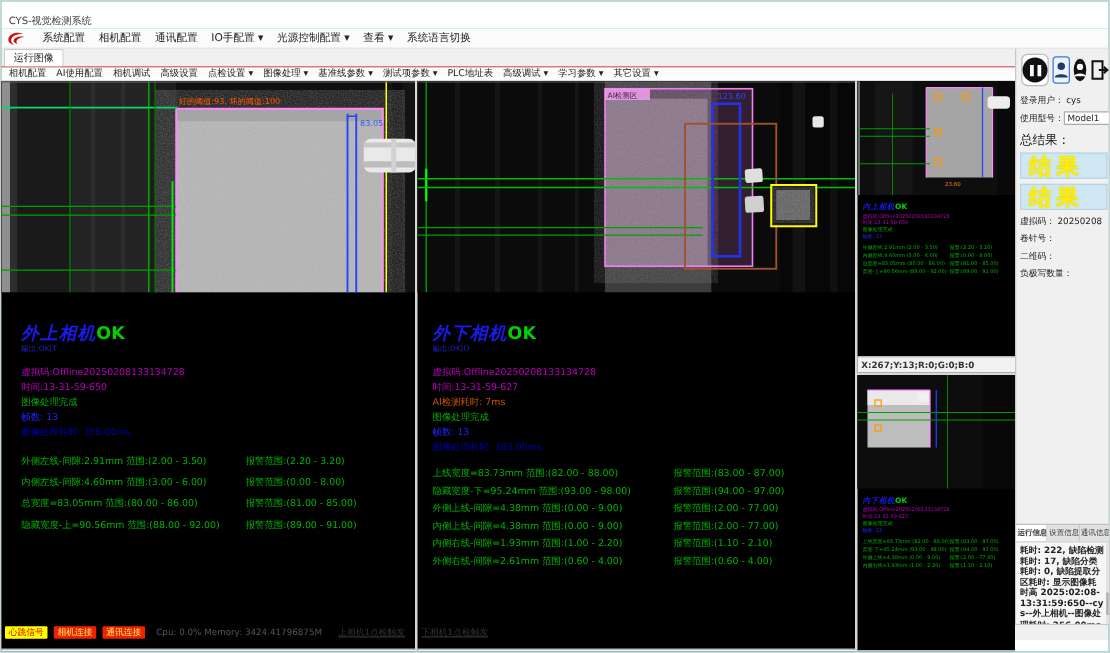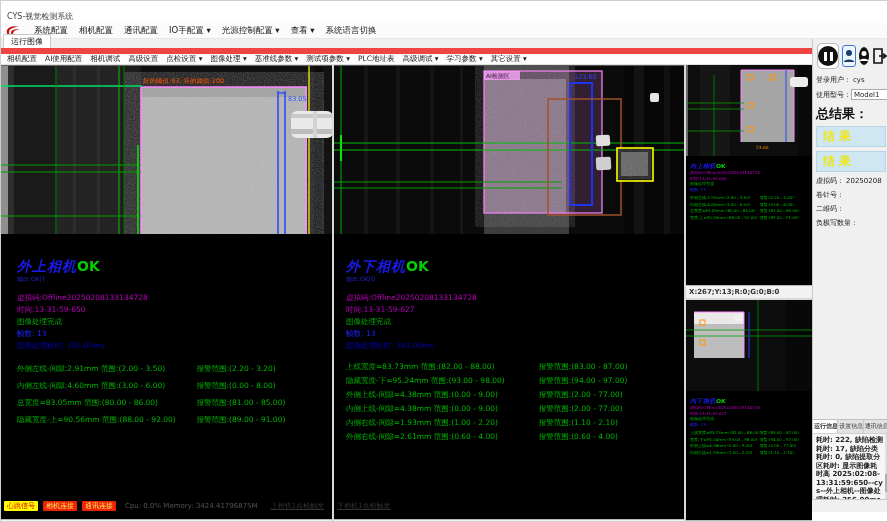--- a/index.html
+++ b/index.html
@@ -9,21 +9,21 @@
 
   
   .titlebar { height:22px; background:#fff; display:flex; align-items:flex-end; padding:0 0 1px 6px; }
   .titlebar span { font-size:8px; color:#444; }
   .menubar { height:16px; background:#fbfbfb; display:flex; align-items:center; gap:11px; padding-left:4px; border-bottom:1px solid #e8e8e8; }
   .menubar .menu-item { font-size:8.5px; color:#222; cursor:default; white-space:nowrap; }
   .logo { width:16px; height:12px; margin-right:2px; }
 
   .body-row { display:flex; height:460px; }
   .left-col { width:811px; display:flex; flex-direction:column; }
-  .tabrow { height:15px; background:#f0f0f0; border-bottom:6px solid #ef4444; display:flex; align-items:flex-end; padding-left:2px; }
+  .tabrow { height:15px; background:#f0f0f0; border-bottom:1px solid #ef4444; display:flex; align-items:flex-end; padding-left:2px; }
   .tab { font-size:8px; color:#222; background:#fff; border:1px solid #c8c8c8; border-bottom:none; padding:1px 7px; border-radius:2px 2px 0 0; }
   .toolbar { height:14px; background:#fdfdfd; border-bottom:1px solid #e0e0e0; display:flex; align-items:center; gap:8px; padding-left:6px; }
   .toolbar .tool-item { font-size:7.5px; color:#222; white-space:nowrap; }
 
   
   .panels { flex:1; background:#d8d8d8; display:flex; gap:2px; padding-bottom:6px; }
   .cam-panel { background:#000; display:flex; flex-direction:column; }
   .cam-panel.big-left { width:331px; }
   .cam-panel.big-mid { width:350px; }
   .small-col { width:126px; display:flex; flex-direction:column; gap:2px; }
@@ -64,23 +64,23 @@
   .btn-pause { width:26px; height:26px; background:#fff; border:1px solid #bbb; border-radius:5px; display:flex; align-items:center; justify-content:center; }
   .btn-pause .circ { width:20px; height:20px; border-radius:50%; background:#111; display:flex; align-items:center; justify-content:center; gap:3px; }
   .btn-pause .bar { width:3px; height:9px; background:#fff; }
   .btn-user { width:20px; height:22px; background:#eef4fb; border:1px solid #3a7bd5; border-radius:3px; display:flex; align-items:center; justify-content:center; }
   .btn-round { width:18px; height:18px; border-radius:50%; background:#111; display:flex; align-items:center; justify-content:center; }
   .btn-exit { width:18px; height:20px; display:flex; align-items:center; justify-content:center; }
   .side-row { display:flex; align-items:center; padding:2px 3px; white-space:nowrap; }
   .side-row .lab { color:#222; }
   .side-row .val { color:#222; margin-left:2px; }
   .side-input { width:44px; height:11px; background:#fff; border:1px solid #aaa; font-size:7px; color:#222; padding:0 2px; font-family:"DejaVu Sans", sans-serif; }
-  .total-label { font-weight:bold; color:#111; padding:3px 3px 1px 3px; font-size:13px; }
+  .total-label { font-weight:normal; color:#111; padding:3px 3px 1px 3px; font-size:10px; }
   .result-box { margin:2px 3px; height:21px; background:#cfe7f2; border:1px solid #b8d4e2; display:flex; align-items:center; padding-left:6px; }
-  .result-box span { color:#ffee00; font-weight:normal; font-size:12px; letter-spacing:4px; text-shadow:0 0 1px #cc0; }
+  .result-box span { color:#ffee00; font-weight:bold; font-size:18px; letter-spacing:4px; text-shadow:0 0 1px #cc0; }
   .side-spacer { flex:1; }
   .side-tabs { display:flex; border-top:1px solid #c0c0c0; }
   .side-tab { font-size:6px; padding:2px 1px; color:#333; background:#e2e2e2; border-right:1px solid #c8c8c8; flex:1; text-align:center; white-space:nowrap; overflow:hidden; }
   .side-tab.active { background:#fff; font-weight:bold; }
   .side-stats { height:66px; background:#f6f6f6; border-top:1px solid #d0d0d0; font-size:7px; font-weight:bold; color:#222; line-height:8.5px; padding:2px 6px 2px 3px; position:relative; overflow:hidden; word-break:break-all; }
   .side-scroll { position:absolute; right:0; top:0; width:4px; height:100%; background:#e0e0e0; }
   .side-scroll .thumb { width:4px; height:18px; background:#b0b0b0; margin-top:40px; }
 
   
   .bottombar { height:13px; background:#f0f0f0; border-top:1px solid #c8c8c8; display:flex; align-items:center; gap:5px; padding-left:3px; font-size:7px; }
@@ -268,20 +268,21 @@
             <rect x="287" y="87" width="27" height="24" fill="#5a5a5a" filter="url(#n2)"></rect>
             <rect x="283" y="83" width="36" height="33" fill="none" stroke="#ffff00" stroke-width="1.6"></rect>
             <line x1="0" y1="0.5" x2="350" y2="0.5" stroke="#555" stroke-width="1"></line>
           </svg>
 
           <div class="result">
             <div><span class="cam-title">外下相机</span><span class="cam-ok">OK</span></div>
             <div class="cam-sub">输出:OK|O</div>
             <div class="ln magenta">虚拟码:Offline20250208133134728</div>
             <div class="ln magenta">时间:13-31-59-627</div>
+            <div class="ln orange">AI检测耗时: 7ms</div>
             <div class="ln green">图像处理完成</div>
             <div class="ln blue">帧数: 13</div>
             <div class="ln darkblue">图像处理耗时: 183.00ms</div>
             <div class="mrows">
               <div class="mrow">
                   <span class="mtext">上线宽度=83.73mm 范围:(82.00 - 88.00)</span>
                   <span class="malarm">报警范围:(83.00 - 87.00)</span>
                 </div>
               <div class="mrow">
                   <span class="mtext">隐藏宽度-下=95.24mm 范围:(93.00 - 98.00)</span>

